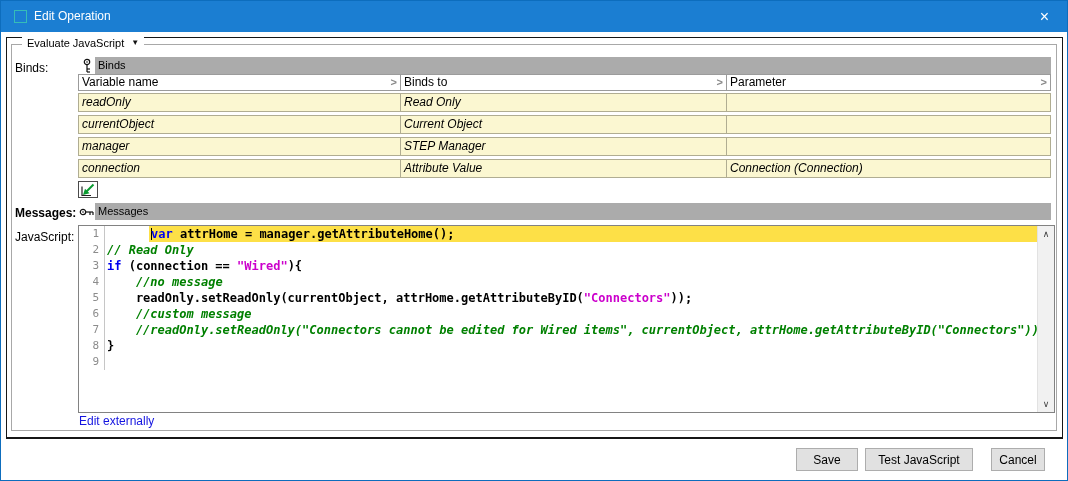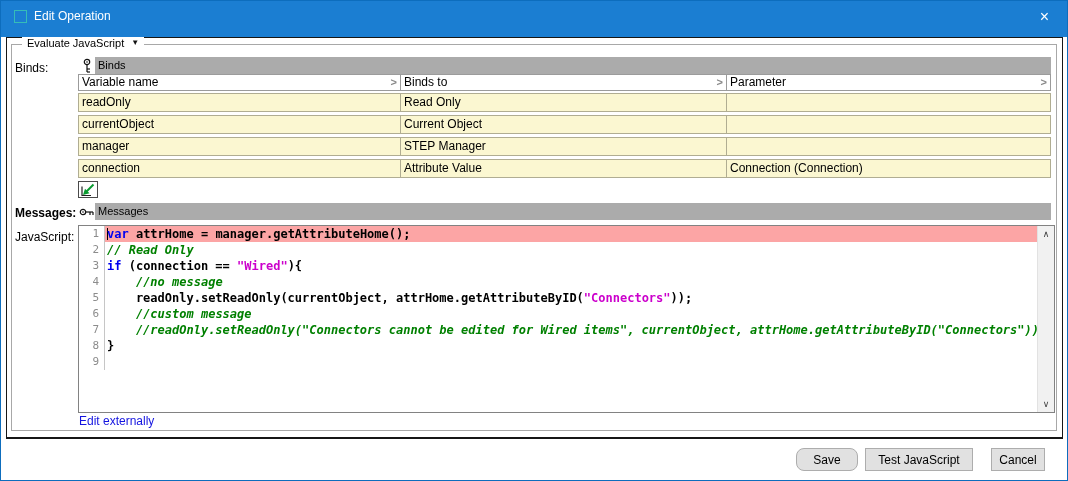--- a/index.html
+++ b/index.html
@@ -1,20 +1,20 @@
 <!DOCTYPE html>
 <html><head>
 <meta charset="utf-8">
 <style>
   * { margin:0; padding:0; box-sizing:border-box; }
   html,body { width:1068px; height:481px; background:#fff; font-family:"Liberation Sans",sans-serif; }
   .dialog { position:relative; width:1068px; height:481px; background:#fff; border:1px solid #0d6dbd; overflow:hidden; }
 
   
-  .titlebar { position:absolute; left:0; top:0; width:100%; height:36px; background:#1b7ed2; display:flex; align-items:center;text-align:center; }
+  .titlebar { position:absolute; left:0; top:0; width:100%; height:31px; background:#1b7ed2; display:flex; align-items:center;text-align:center; }
   .title-icon { position:absolute; left:13px; top:9px; width:13px; height:13px; border:1px solid #35bdb7; }
   .title-text { position:absolute; left:33px; top:0; line-height:31px; color:#fff; font-size:12px; }
   .close-btn { position:absolute; right:0; top:0; width:45px; height:31px; color:#fff; font-size:16px; display:flex; align-items:center; justify-content:center; cursor:pointer; }
 
   
   .panel { position:absolute; left:5px; top:36px; width:1057px; height:402px; background:#fff; border:1px solid #161616; border-bottom-width:2px; }
   .groupbox { position:absolute; left:4px; top:6px; width:1046px; height:387px; border:1px solid #a8a8a8; }
   .gb-label { position:absolute; left:10px; top:-8px; background:#fff; padding:0 5px; font-size:11px; display:flex; align-items:center; gap:7px; cursor:pointer; }
   .gb-caret { font-size:8px; color:#111; line-height:1; }
 
@@ -23,49 +23,49 @@
   
   .section-bar { position:absolute; left:71px; width:973px; height:17px; display:flex; align-items:stretch; }
   .bar-icon { width:17px; background:#fff; display:flex; align-items:center; justify-content:center; }
   .bar-fill { flex:1; background:#ababab; font-size:11px; color:#000000; line-height:17px; padding-left:3px; }
 
   
   .hdr-row { position:absolute; left:71px; top:36px; width:973px; height:17px; display:grid; grid-template-columns:322px 326px 1fr; background:#fff; border:1px solid #9b9b9b; }
   .hdr-cell { border-right:1px solid #9b9b9b; font-size:12px; line-height:15px; padding-left:3px; position:relative; cursor:pointer; }
   .hdr-cell:last-child { border-right:none; }
   .sort-glyph { position:absolute; right:3px; top:0; line-height:15px; color:#8a8a8a; font-size:11px; font-weight:bold; }
-  .bind-row { position:absolute; left:71px; width:973px; height:19px; display:grid; grid-template-columns:322px 326px 1fr; background:#fbf7d1; border:1px solid #b0ad92; cursor:default; }
+  .bind-row { position:absolute; left:71px; width:973px; height:19px; display:grid; grid-template-columns:322px 326px 1fr; background:#fbf7d1; border:1px solid #b0ad92; cursor:default;font-style:italic; }
   .bind-cell { border-right:1px solid #b0ad92; font-size:12px; line-height:17px; padding-left:3px; overflow:hidden; white-space:nowrap; }
   .bind-cell:last-child { border-right:none; }
 
   .add-bind-btn { position:absolute; left:71px; top:143px; width:20px; height:17px; background:#fff; border:1px solid #4a4a4a; display:flex; align-items:center; justify-content:center; cursor:pointer; }
 
   
   .editor { position:absolute; left:71px; top:187px; width:977px; height:188px; border:1px solid #828282; background:#fff; overflow:hidden; }
   .lines { margin-right:17px; }
   .code-row { display:flex; height:16px; }
   .ln { flex:none; width:26px; padding-right:5px; text-align:right; color:#8c8c8c; font:11px/16px "DejaVu Sans Mono",monospace; border-right:1px solid #c6c6c6; background:#fff; }
   .code { flex:1; font:bold 12px/16px "DejaVu Sans Mono",monospace; white-space:pre; overflow:hidden; color:#000; padding-left:2px; }
-  .code-row.hl .code { background:#fca5a5; }
+  .code-row.hl .code { background:#fde047;margin-left:44px; }
   .caret { display:inline-block; width:0; height:12px; border-left:1.5px solid #000; vertical-align:-2px; margin-right:-1px; }
   .tok-k { color:#0000f0; }
   .tok-p { color:#000; }
   .tok-c { color:#008000; font-style:italic; }
   .tok-s { color:#cc00cc; }
   .tok-l { color:#7d0d86; }
   .vscroll { position:absolute; right:0; top:0; bottom:0; width:17px; background:#f1f1f1; border-left:1px solid #e2e2e2; }
   .scroll-arrow { position:absolute; left:0; width:16px; height:16px; text-align:center; color:#404040; font-size:9px; line-height:16px; cursor:pointer; }
   .scroll-arrow.up { top:0; }
   .scroll-arrow.down { bottom:0; }
 
   .edit-ext { position:absolute; left:72px; top:376px; font-size:12px; color:#1414e0; cursor:pointer; }
 
   
   .btn { position:absolute; top:447px; height:23px; background:#e1e1e1; border:1px solid #adadad; font-size:12px; font-family:"Liberation Sans",sans-serif; display:flex; align-items:center; justify-content:center; cursor:pointer; }
-  .btn-save { left:795px; width:62px;border-radius:8px; }
+  .btn-save { left:795px; width:62px; }
   .btn-test { left:864px; width:108px; }
   .btn-cancel { left:990px; width:54px; }
 
   svg { display:block; }
 </style>
 </head>
 <body>
 
 <div class="dialog">
 

